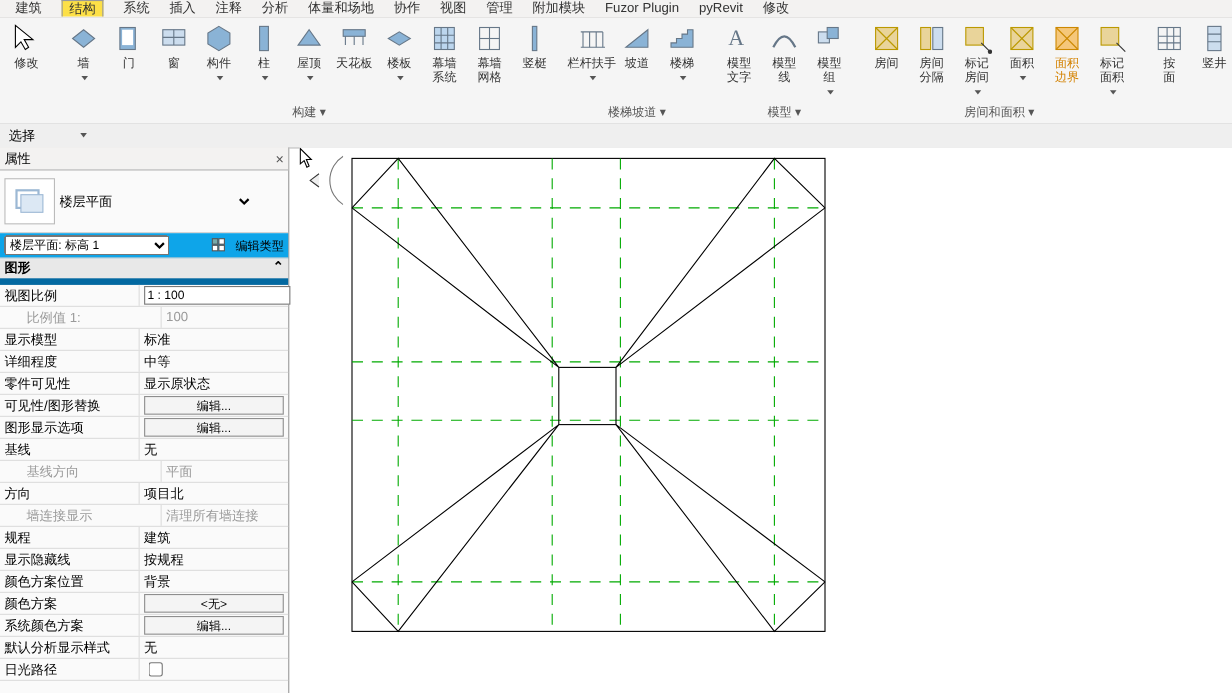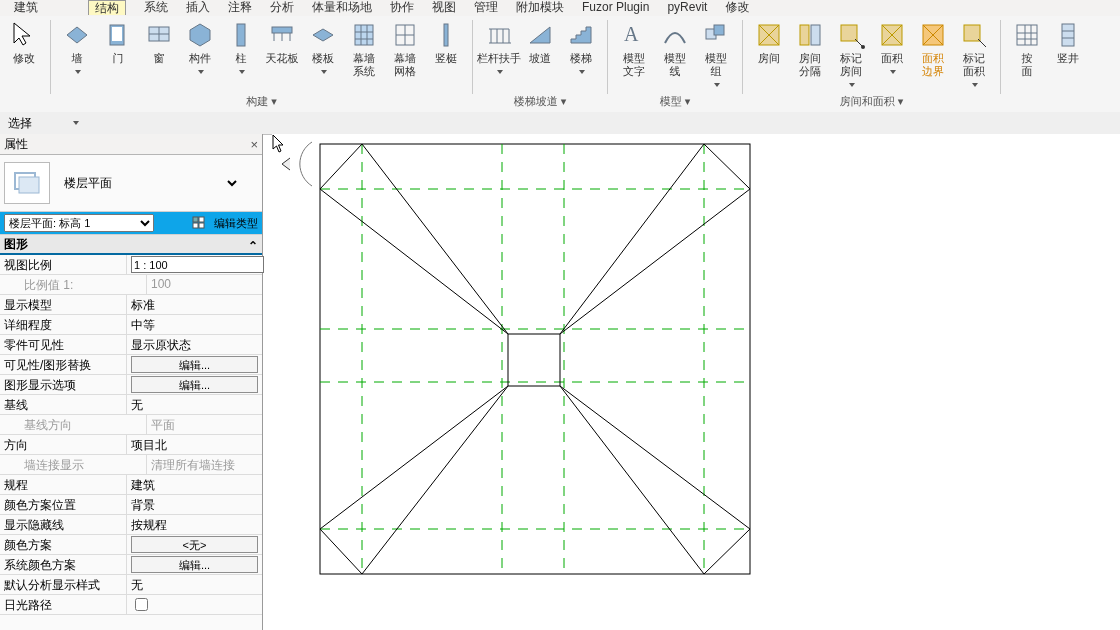--- a/index.html
+++ b/index.html
@@ -3,21 +3,21 @@
 <meta charset="utf-8">
 <style>
   html,body{margin:0;padding:0;width:1120px;height:630px;overflow:hidden;
             font-family:"Microsoft YaHei","Segoe UI",Arial,sans-serif;font-size:12px;
             background:#fff;color:#000;}
   
   .menubar{position:absolute;left:0;top:0;height:16px;width:1120px;
            background:#f3f2f1;display:flex;align-items:flex-start;gap:18px;
            padding-left:14px;border-bottom:1px solid #b5b5b5;}
   .menubar span{font-size:12px;color:#333;line-height:14px;}
-  .menubar .active{background:#fef9c3;padding:0 6px;border:1px solid #999;border-bottom:none;margin-left:32px;}
+  .menubar .active{background:#fde047;padding:0 6px;border:1px solid #999;border-bottom:none;}
   
   .ribbon{position:absolute;left:0;top:16px;height:96px;width:1120px;
           background:#f5f5f5;border-bottom:1px solid #9a9a9a;display:flex;}
   .panel{display:flex;flex-direction:column;align-items:center;padding:2px 4px;}
   .panel-row{display:flex;gap:1px;flex:1;align-items:flex-start;}
   .panel-title{font-size:11px;color:#555;padding:1px 0;}
   .sep{width:1px;background:#c9c9c9;margin:4px 2px 18px 2px;}
   .rbtn{display:flex;flex-direction:column;align-items:center;justify-content:flex-start;
         width:40px;height:72px;padding-top:2px;}
   .rbtn .ic{width:30px;height:30px;display:flex;align-items:center;justify-content:center;}
@@ -28,31 +28,31 @@
   
   .selbar{position:absolute;left:0;top:112px;height:22px;width:1120px;
           background:#efefef;border-bottom:1px solid #c0c0c0;display:flex;align-items:center;gap:31px;}
   .selbar .lbl{padding:0 8px;font-size:12px;}
   
   .palette{position:absolute;left:0;top:134px;width:262px;height:496px;
            background:#fafafa;border-right:1px solid #9a9a9a;}
   .pal-titlebar{height:20px;background:#f3f2f1;border-bottom:1px solid #b5b5b5;
                 display:flex;align-items:center;justify-content:space-between;padding:0 4px;}
   .pal-titlebar .x{font-family:Arial;font-size:13px;color:#555;cursor:default;}
-  .type-sel{height:52px;display:flex;align-items:center;gap:10px;padding:2px 4px;
+  .type-sel{height:52px;display:flex;align-items:center;gap:0;padding:2px 4px;
             border-bottom:1px solid #d0d0d0;}
   .type-sel .ticon{width:44px;height:40px;border:1px solid #bbb;background:#fff;
                    display:flex;align-items:center;justify-content:center;}
   .type-sel select{border:none;background:transparent;font-size:12px;width:180px;}
   .inst-row{height:22px;border-bottom:1px solid #d0d0d0;display:flex;align-items:center;
             padding:0 4px;gap:6px;background:#0ea5e9;}
   .inst-row select{font-size:11px;width:150px;height:18px;}
   .inst-row .edit{margin-left:auto;font-size:11px;display:flex;align-items:center;gap:8px;}
-  .group-hdr{height:18px;background:#e8e8e8;border-bottom:2px solid #0369a1;
-             padding:0 4px;display:flex;align-items:flex-end;justify-content:space-between;
+  .group-hdr{height:18px;background:#e8e8e8;border-bottom:6px solid #0369a1;
+             padding:0 4px;display:flex;align-items:flex-start;justify-content:space-between;
              font-weight:600;}
   .prop-row{height:19px;display:flex;border-bottom:1px solid #dcdcdc;justify-content:flex-end;}
   .prop-row .k{width:118px;padding:2px 4px;border-right:1px solid #dcdcdc;color:#000;}
   .prop-row .k.dim{color:#9a9a9a;margin-left:20px;}
   .prop-row .v{flex:1;padding:1px 4px;}
   .prop-row .v input[type=text]{width:100%;border:1px solid #777;height:15px;font-size:11px;padding:0 2px;}
   .prop-row .v.plain{padding-top:2px;}
   .prop-row .v button{width:100%;height:17px;font-size:11px;background:#f4f4f4;border:1px solid #8e8e8e;}
   .prop-row .v.chkwrap{display:flex;align-items:center;}
   
@@ -133,20 +133,28 @@
           </div>
           <div class="lbl">构件<br><span class="tri"></span></div>
         </div>
         <div class="rbtn">
           <div class="ic">
             <svg viewBox="0 0 28 28">
               <rect x="10" y="3" width="8" height="22" fill="#8ab3d6" stroke="#678"></rect>
             </svg>
           </div>
           <div class="lbl">柱<br><span class="tri"></span></div>
+        </div>
+        <div class="rbtn">
+          <div class="ic">
+            <svg viewBox="0 0 28 28">
+              <path d="M4 20 L14 6 L24 20 Z" fill="#8ab3d6" stroke="#678"></path>
+            </svg>
+          </div>
+          <div class="lbl">屋顶<br><span class="tri"></span></div>
         </div>
         <div class="rbtn">
           <div class="ic">
             <svg viewBox="0 0 28 28">
               <rect x="4" y="6" width="20" height="6" fill="#8ab3d6" stroke="#678"></rect>
               <g stroke="#678">
                 <line x1="6" y1="12" x2="6" y2="20"></line>
                 <line x1="14" y1="12" x2="14" y2="20"></line>
                 <line x1="22" y1="12" x2="22" y2="20"></line>
               </g>
@@ -436,26 +444,26 @@
       </div>
       <div class="prop-row">
         <div class="k dim">墙连接显示</div>
         <div class="v plain" style="color: rgb(154, 154, 154);">清理所有墙连接</div>
       </div>
       <div class="prop-row">
         <div class="k">规程</div>
         <div class="v plain">建筑</div>
       </div>
       <div class="prop-row">
+        <div class="k">显示隐藏线</div>
+        <div class="v plain">按规程</div>
+      </div>
+      <div class="prop-row">
         <div class="k">颜色方案位置</div>
         <div class="v plain">背景</div>
-      </div>
-      <div class="prop-row">
-        <div class="k">显示隐藏线</div>
-        <div class="v plain">按规程</div>
       </div>
       <div class="prop-row">
         <div class="k">颜色方案</div>
         <div class="v"><button>&lt;无&gt;</button></div>
       </div>
       <div class="prop-row">
         <div class="k">系统颜色方案</div>
         <div class="v"><button>编辑...</button></div>
       </div>
       <div class="prop-row">

